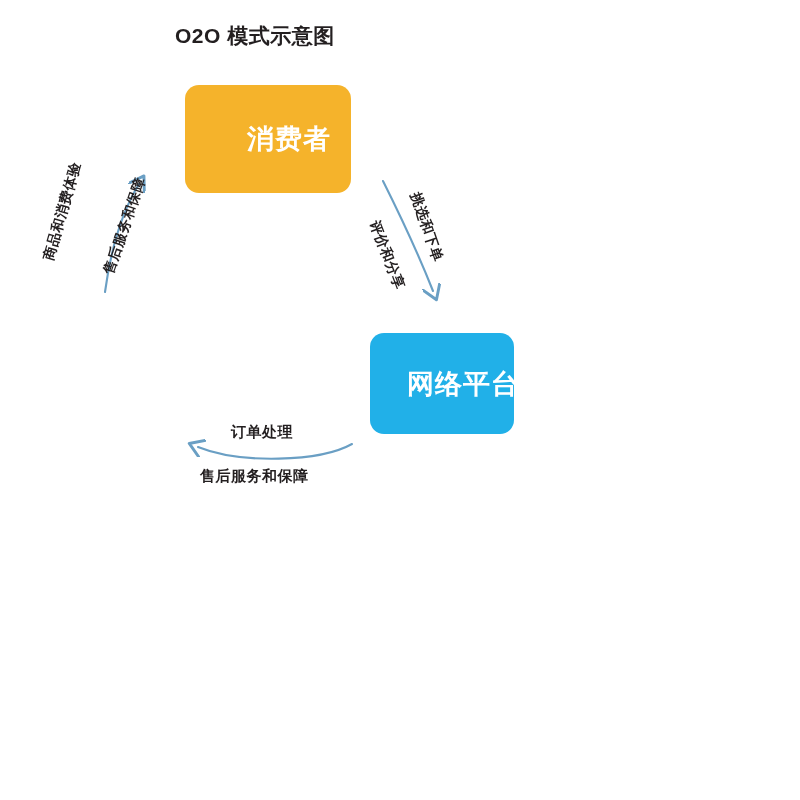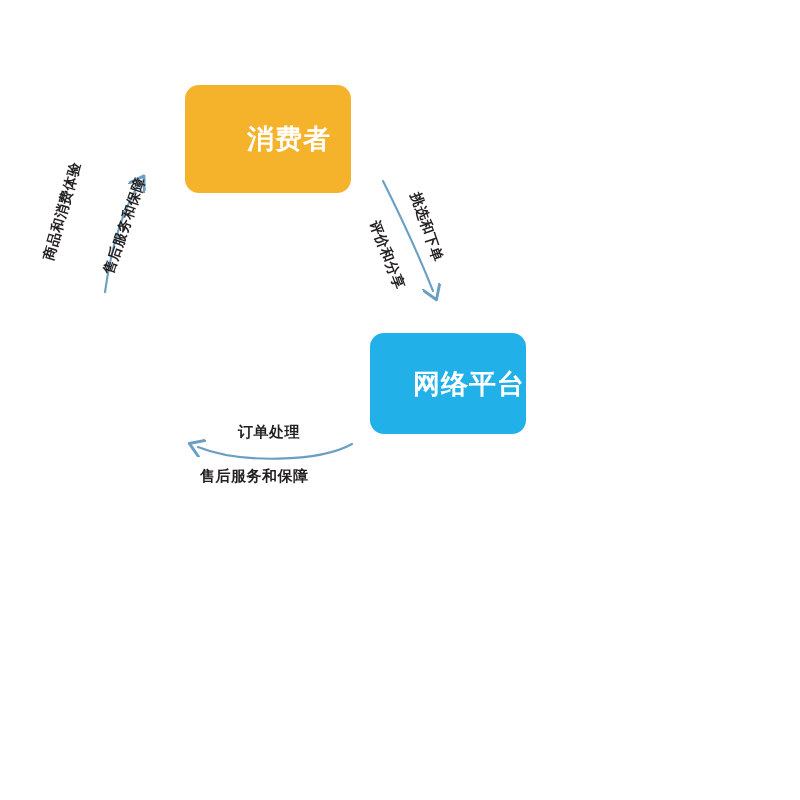--- a/index.html
+++ b/index.html
@@ -57,21 +57,21 @@
   #node-store {
     left: 13px;
     top: 333px;
     width: 156px;
     height: 101px;
   }
 
   #node-platform {
     left: 370px;
     top: 333px;
-    width: 156px;
+    width: 144px;
     height: 101px;
   }
 
   
   #arrow-layer {
     position: absolute;
     left: 0;
     top: 0;
     width: 800px;
     height: 800px;
@@ -121,33 +121,33 @@
   #label-review-share {
     left: 382px;
     top: 218px;
     transform: rotate(69deg);
   }
 
   
   #label-order-processing {
     left: 231px;
     top: 423px;
-    margin-left: 7px;
   }
 
   #label-notify-feedback {
     left: 200px;
     top: 467px;
   }
 </style>
 </head>
 <body>
 
 <div id="diagram-canvas">
 
+  <div class="diagram-title">O2O 模式示意图</div>
 
   <svg id="arrow-layer" viewBox="0 0 800 800" xmlns="http://www.w3.org/2000/svg">
     <defs>
       <marker id="arrowhead-up" markerWidth="9" markerHeight="9" refX="2.5" refY="4.5" orient="auto">
         <path d="M0,0 L7,4.5 L0,9" fill="none" stroke="#6a9fc4" stroke-width="1.4" stroke-linecap="round" stroke-linejoin="round"></path>
       </marker>
       <marker id="arrowhead-down" markerWidth="9" markerHeight="9" refX="2.5" refY="4.5" orient="auto">
         <path d="M0,0 L7,4.5 L0,9" fill="none" stroke="#6a9fc4" stroke-width="1.4" stroke-linecap="round" stroke-linejoin="round"></path>
       </marker>
       <marker id="arrowhead-left" markerWidth="9" markerHeight="9" refX="2.5" refY="4.5" orient="auto">

